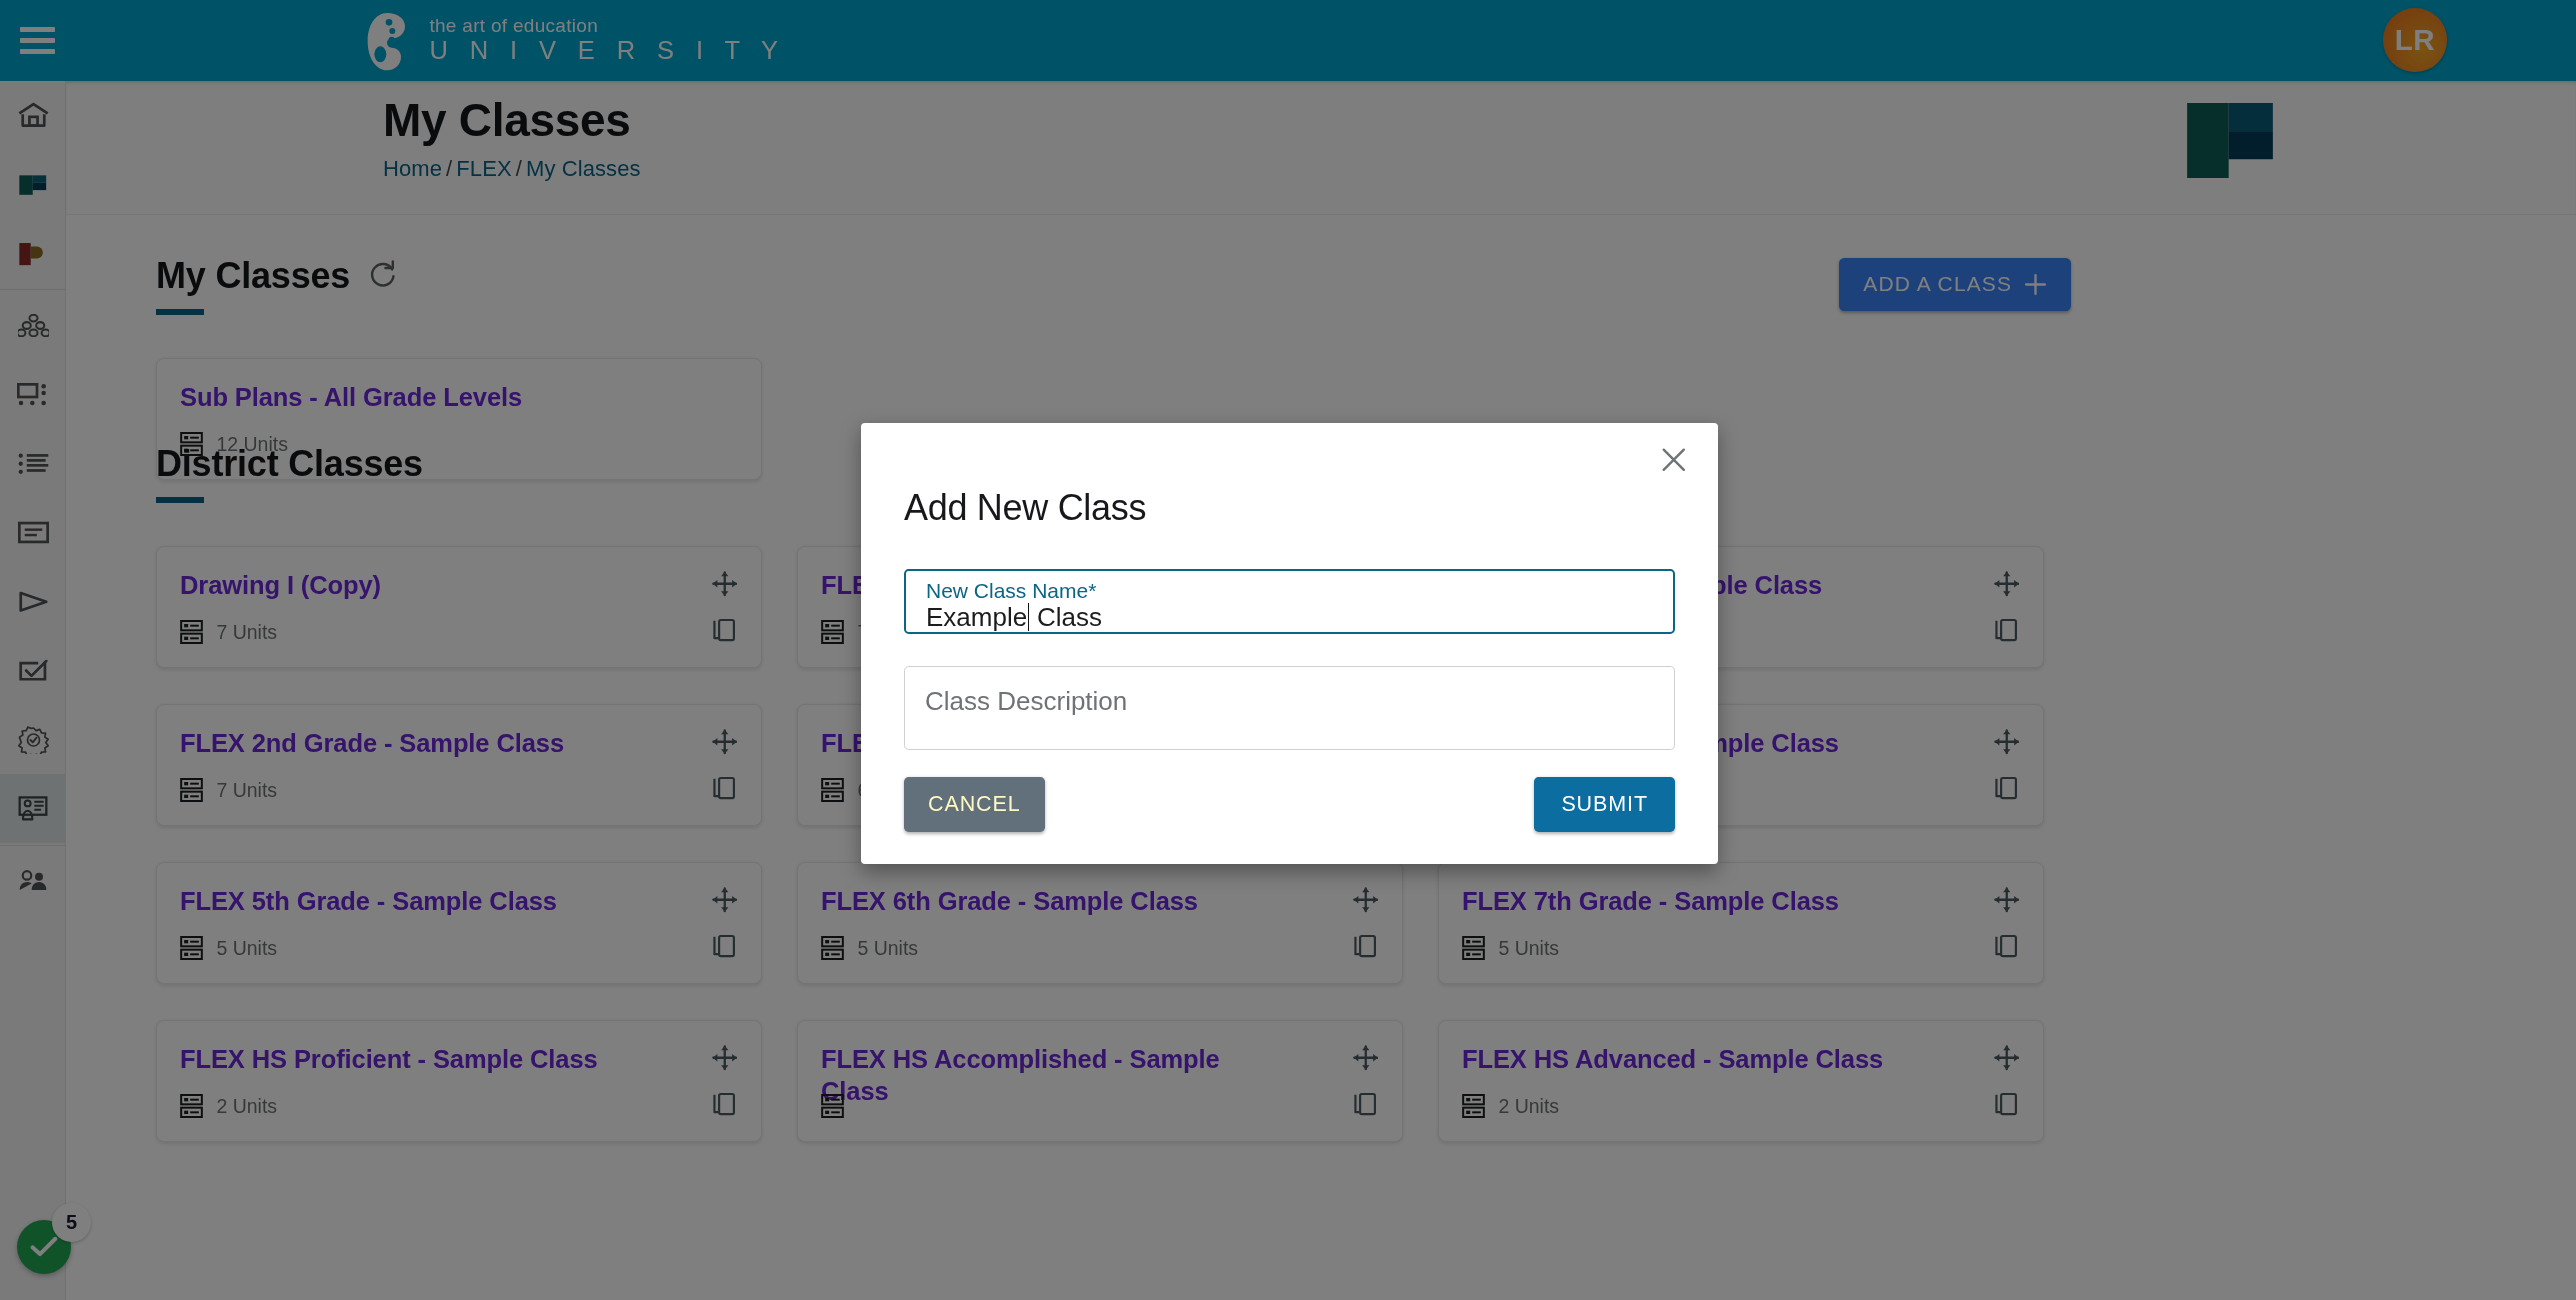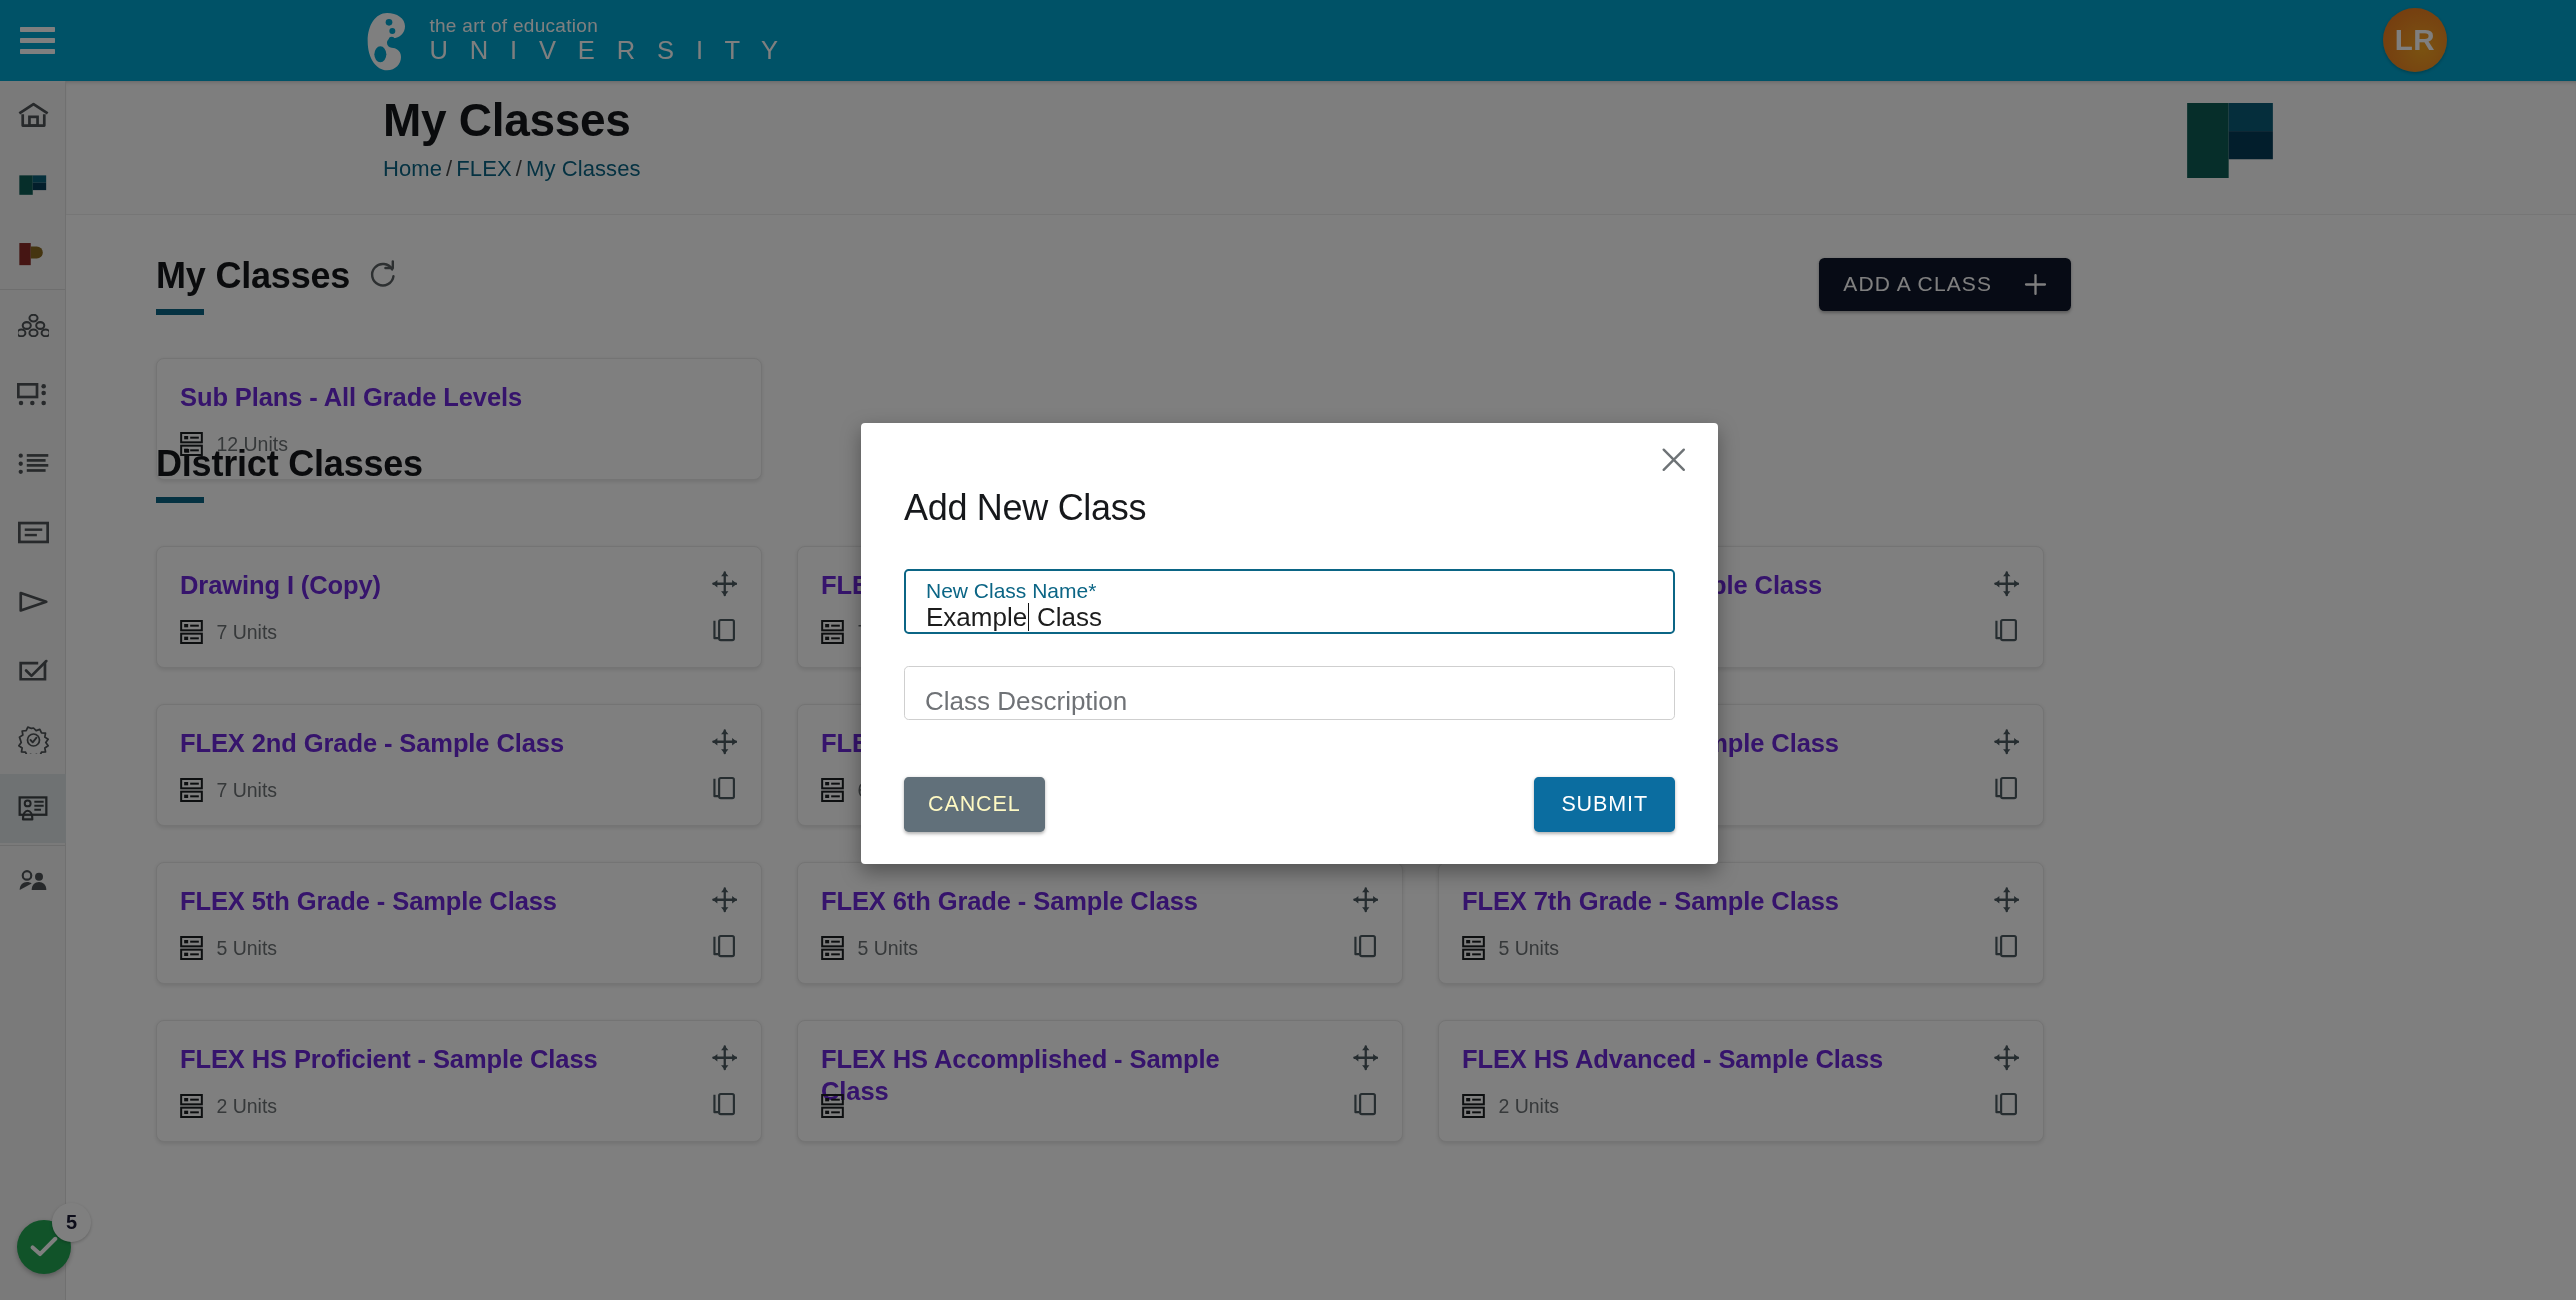--- a/index.html
+++ b/index.html
@@ -111,24 +111,24 @@
   .section-head { position: relative; }
   .section-title {
     font-size: 36px; font-weight: 700; color: #15171a; letter-spacing: -0.2px;
     display: inline-block; vertical-align: middle;
   }
   .refresh-btn { display: inline-block; vertical-align: middle; margin-left: 14.8px; cursor: pointer; }
   .section-rule { width: 48px; height: 6px; background: #0b6585; margin-top: 12px; }
 
   #addclass {
     position: absolute; right: 0; top: 2.7px;
-    background: #0f172a; color: #fff;
+    background: #3b82f6; color: #fff;
     font-size: 21px; letter-spacing: 1.1px; font-weight: 400;
     padding: 14.8px 24px; border: none; border-radius: 5.4px;
-    display: flex; align-items: center; gap: 32px;
+    display: flex; align-items: center; gap: 12px;
     box-shadow: 0 1.3px 3.4px rgba(0,0,0,.3);
     cursor: pointer;
   }
 
   
   .card-grid { display: grid; grid-template-columns: repeat(3, 606px); gap: 36px 35px; }
   .card {
     position: relative;
     background: #fff;
     border: 0.7px solid #e8e8e8;
@@ -192,21 +192,21 @@
     font-size: 26px; color: #1c1c1c;
   }
   .caret {
     display: inline-block; width: 1.3px; height: 28px;
     background: #111; vertical-align: -5.4px;
     margin: 0 0.7px;
   }
   .field2 {
     margin: 32px 43px 0 43px;
     border: 0.7px solid #cfcfcf; border-radius: 4.7px;
-    height: 54px; position: relative; background: #fff;
+    height: 84px; position: relative; background: #fff;
   }
   .field2 .fph {
     position: absolute; left: 20px; top: 19px;
     font-size: 26px; color: #6f7276;
   }
   .m-actions {
     position: absolute; left: 43px; right: 43px; bottom: 32px;
     display: flex; justify-content: space-between; align-items: center;
   }
   #cancel-btn {

